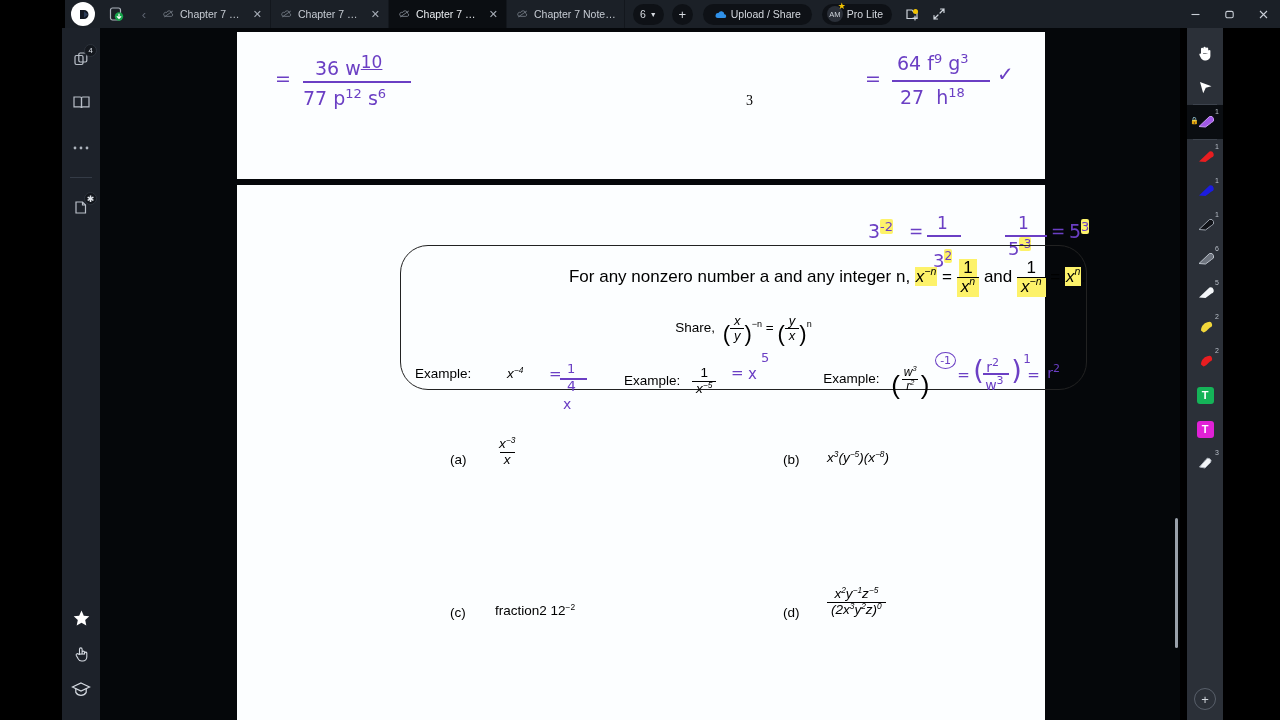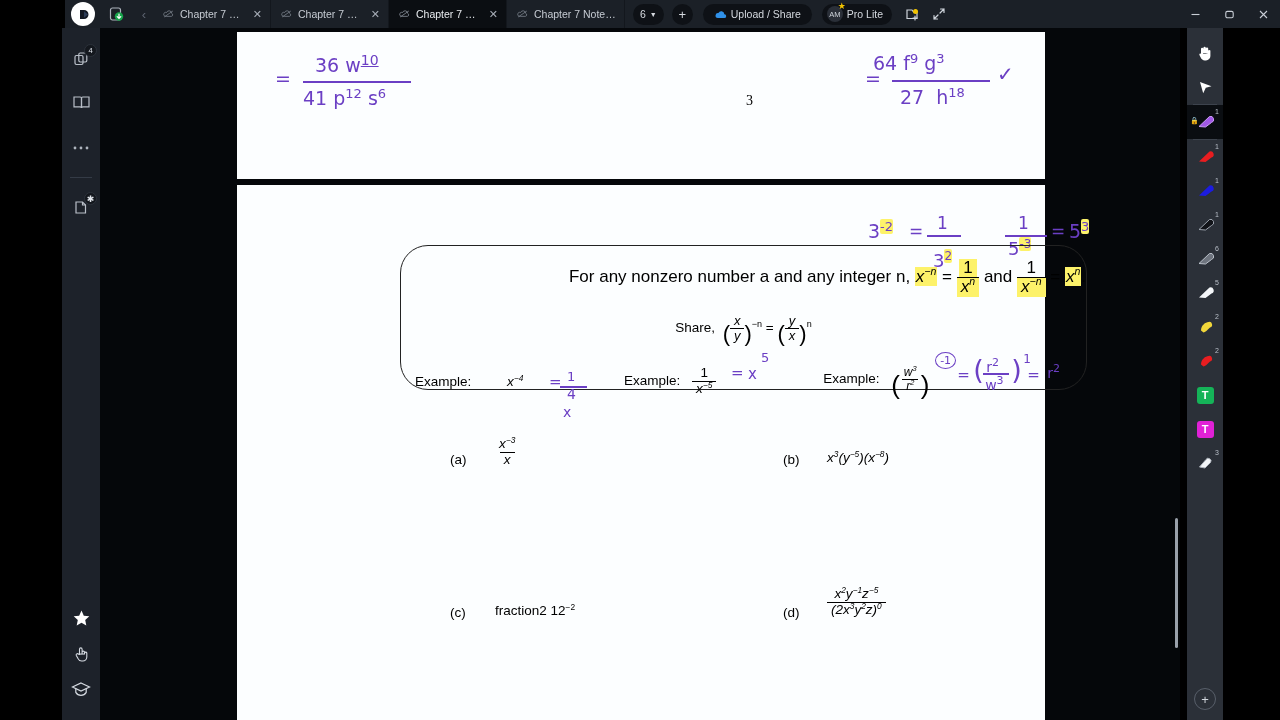--- a/index.html
+++ b/index.html
@@ -314,33 +314,33 @@
     </div>
   </div>
 
   <div class="canvas">
 
     <div class="page" id="page-top">
       <div class="doc">
 
         <div class="ink" style="left:38px; top:35px; font-size:19px;">=</div>
         <div class="ink" style="left:78px; top:20px; font-size:19px;">
-          <span>36 w</span><span style="font-size:14px; vertical-align:super;text-decoration:underline;">10</span>
+          <span>36 w</span><span style="font-size:17px; vertical-align:super;text-decoration:underline;">10</span>
         </div>
         <div class="ink" style="left:66px; top:49px; width:108px; height:2.4px; background:#6b3fc4;"></div>
         <div class="ink" style="left:66px; top:54px; font-size:19px;">
-          <span>41</span>
+          <span>77</span>
           <span>p</span><span style="font-size:13px; vertical-align:super;">12</span>
           <span>s</span><span style="font-size:13px; vertical-align:super;">6</span>
         </div>
 
         <div class="pagenum" style="left:509px; top:61px;">3</div>
 
         <div class="ink" style="left:628px; top:35px; font-size:19px;">=</div>
-        <div class="ink" style="left:636px; top:19px; font-size:19px;">
+        <div class="ink" style="left:660px; top:19px; font-size:19px;">
           <span>64</span>
           <span>f</span><span style="font-size:13px; vertical-align:super;">9</span>
           <span>g</span><span style="font-size:13px; vertical-align:super;">3</span>
         </div>
         <div class="ink" style="left:655px; top:48px; width:98px; height:2.4px; background:#6b3fc4;"></div>
         <div class="ink" style="left:663px; top:53px; font-size:19px;">
           <span>27</span>
           &nbsp;<span>h</span><span style="font-size:13px; vertical-align:super;">18</span>
         </div>
         <div class="ink" style="left:760px; top:30px; font-size:20px;">✓</div>
@@ -398,21 +398,21 @@
               <span class="den it">y</span>
             </span><span style="font-size:22px; vertical-align:-9px;">)</span><sup style="font-size:9px">−n</sup>
             <span>=</span>
             <span style="font-size:22px; vertical-align:-9px;">(</span><span class="frac" style="font-size:13px">
               <span class="num it">y</span>
               <span class="den it">x</span>
             </span><span style="font-size:22px; vertical-align:-9px;">)</span><sup style="font-size:9px">n</sup>
           </div>
 
           <div class="exrow">
-            <div style="width:210px; position:relative;margin-top:8px;">
+            <div style="width:210px; position:relative;">
               <span>Example:</span>
               <span class="it" style="margin-left:32px;"><span>x</span><sup>−4</sup></span>
               <span class="ink" style="left:134px; top:-1px; font-size:15px;">=</span>
               <span class="ink" style="left:152px; top:-5px; font-size:13px;">1</span>
               <span class="ink" style="left:145px; top:12px; width:27px; height:2px; background:#6b3fc4;"></span>
               <span class="ink" style="left:152px; top:12px; font-size:14px;">4</span>
               <span class="ink" style="left:148px; top:30px; font-size:14px;">x</span>
             </div>
 
             <div style="width:200px; position:relative;">

